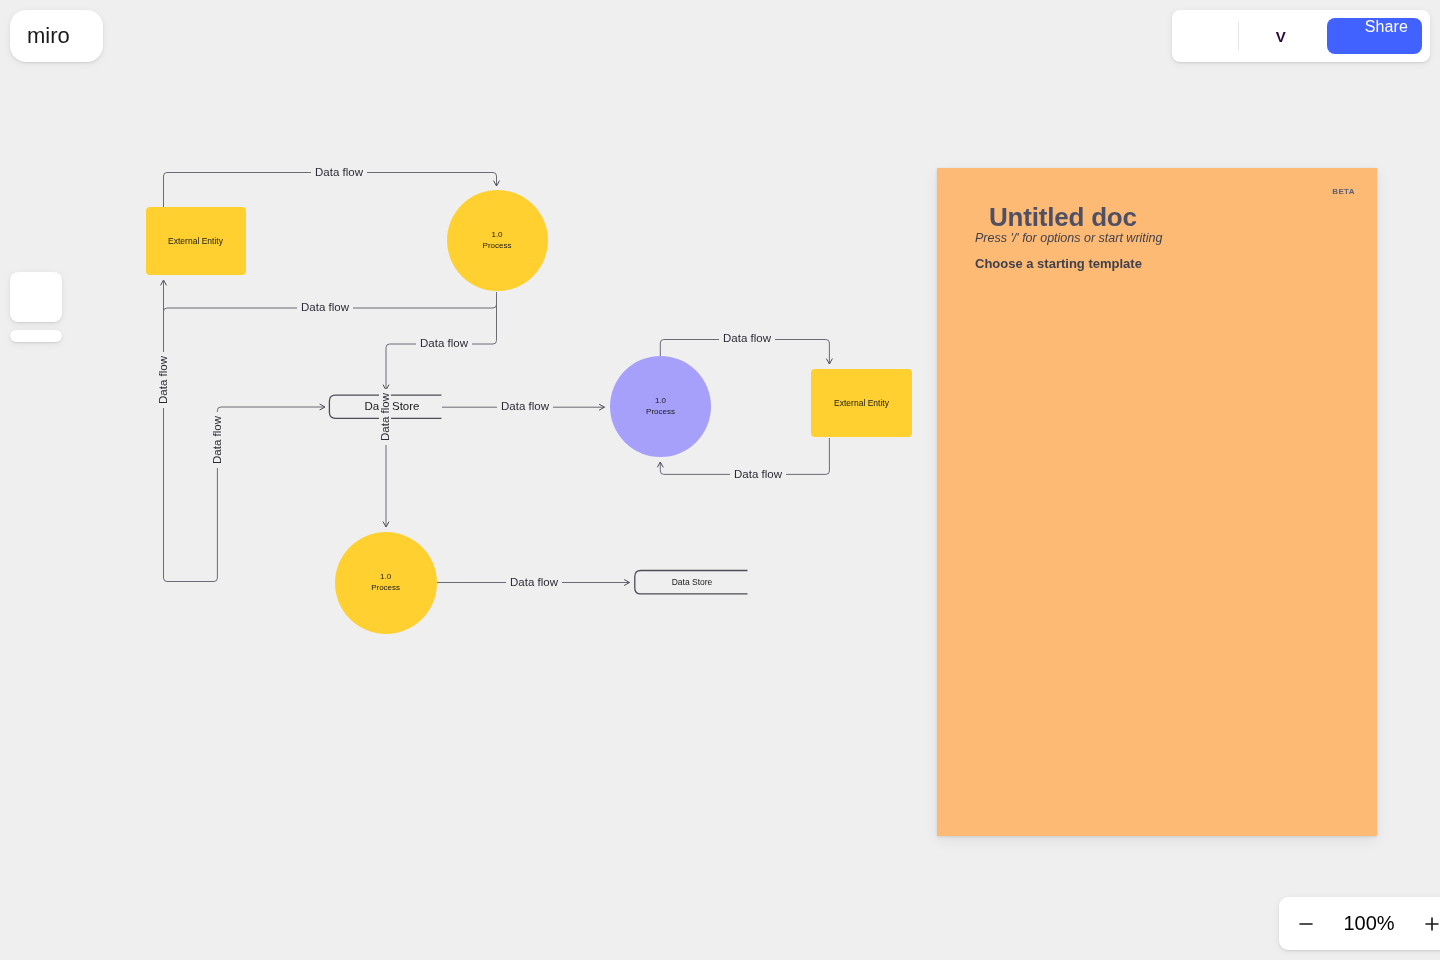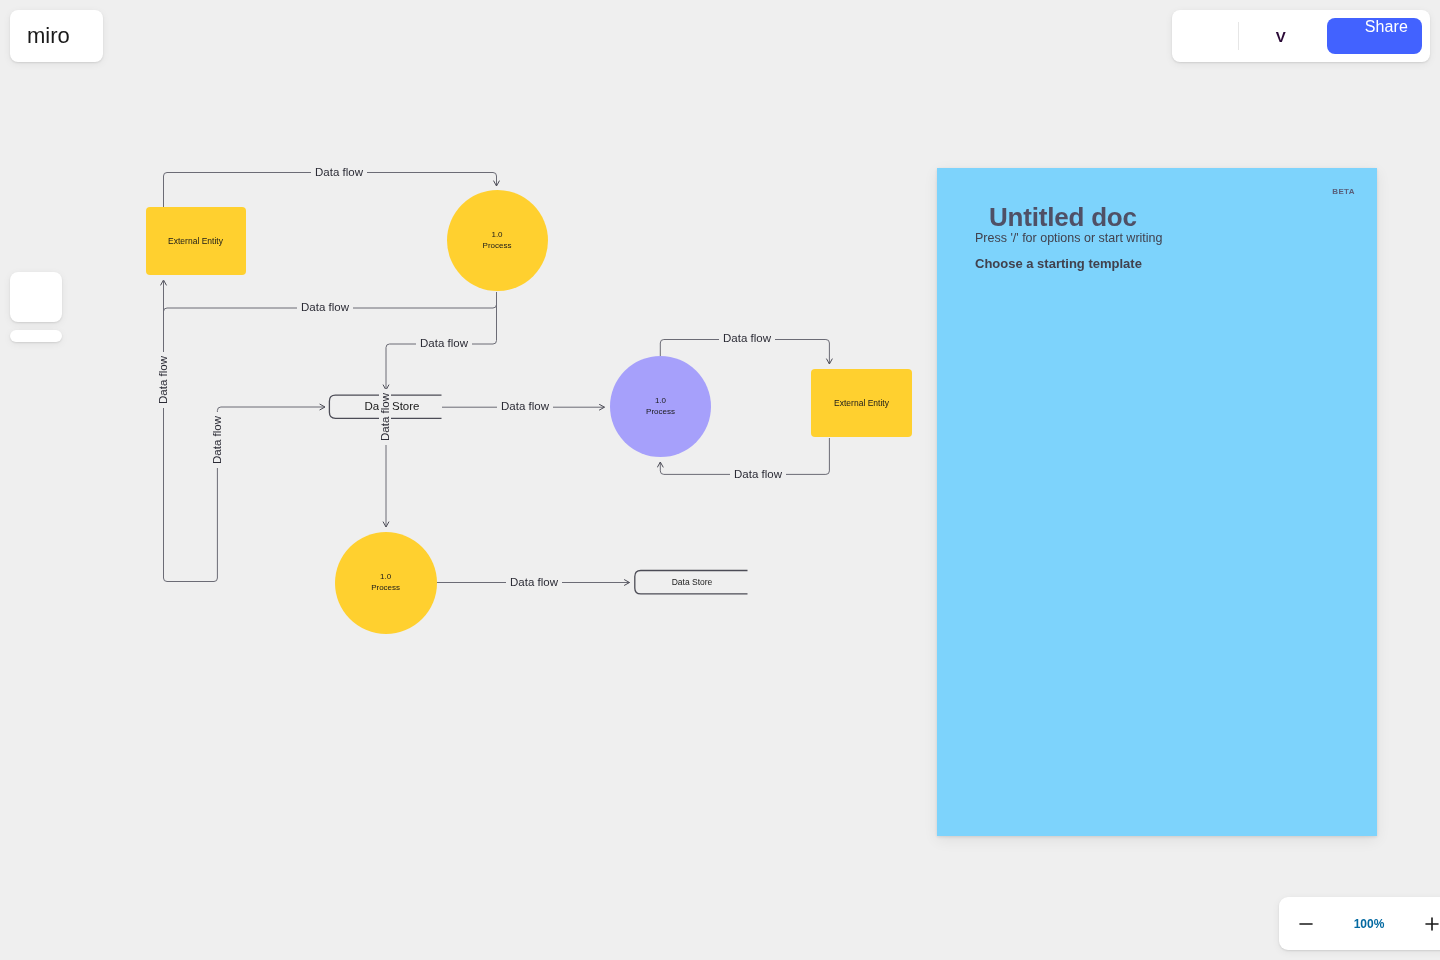--- a/index.html
+++ b/index.html
@@ -8,21 +8,21 @@
     width:1440px;height:960px;overflow:hidden;position:relative;
     background:#EFEFEF;
     font-family:"Liberation Sans",sans-serif;
     -webkit-font-smoothing:antialiased;
   }
   .abs{position:absolute;}
 
   
   #logo{
     left:10px;top:10px;width:93px;height:52px;
-    background:#fff;border-radius:8px;
+    background:#fff;border-radius:16px;
     box-shadow:0 1px 2px rgba(0,0,0,.10),0 2px 8px rgba(0,0,0,.06);
     display:flex;align-items:center;justify-content:center;
   }
   #logo svg{display:block;}
 
   
   #topbar{
     right:10px;top:10px;height:52px;
     background:#fff;border-radius:8px;
     box-shadow:0 1px 2px rgba(0,0,0,.10),0 2px 8px rgba(0,0,0,.06);
@@ -51,46 +51,46 @@
   #toolbar{
     left:10px;top:330px;width:52px;
     background:#fff;border-radius:8px;
     box-shadow:0 1px 2px rgba(0,0,0,.10),0 2px 8px rgba(0,0,0,.06);
     padding:6px 0 6px 0;
     display:flex;flex-direction:column;align-items:center;gap:6px;
   }
 
   
   #docpanel{
-    left:937px;top:168px;width:440px;height:668px;background:#7dd3fc;
+    left:937px;top:168px;width:440px;height:668px;background:#fdba74;
     box-shadow:0 1px 3px rgba(0,0,0,.10),0 4px 14px rgba(0,0,0,.07);
   }
   #beta{
     position:absolute;right:22px;top:19px;font-size:8px;font-weight:700;
     letter-spacing:.4px;color:#5A5F7A;
   }
   #doctitle{
     position:absolute;left:52px;top:34px;font-size:26px;font-weight:700;color:#4F5066;
     letter-spacing:-.2px;
   }
   #dochint{
-    position:absolute;left:38px;top:63px;font-size:12.5px;color:#41414D;
+    position:absolute;left:38px;top:63px;font-size:12.5px;color:#41414D;font-style:italic;
   }
   #docheading{
     position:absolute;left:38px;top:88px;font-size:13px;font-weight:700;color:#41414D;
   }
 
   
   #zoombar{
     left:1279px;top:897px;width:152px;height:53px;background:#fff;border-radius:9px;
     box-shadow:0 1px 2px rgba(0,0,0,.10),0 2px 8px rgba(0,0,0,.06);
     display:flex;align-items:center;justify-content:space-between;padding:0 14px;
   }
   #zoombar .zb{width:26px;height:26px;display:flex;align-items:center;justify-content:center;}
-  #zoomlevel{font-size:12px;color:#0369a1;font-weight:700;}
+  #zoomlevel{font-size:20px;color:#000000;font-weight:400;}
 
   
   #diagram{left:0;top:0;width:1440px;height:960px;pointer-events:none;}
   .shape{position:absolute;display:flex;align-items:center;justify-content:center;text-align:center;}
   .ent{background:#FFD02F;border-radius:4px;margin-left:32px;}
   .ent .t{font-size:8.5px;color:#1A1A1A;font-family:"Liberation Sans",sans-serif;}
   .circ{border-radius:50%;}
   .circ .t{font-size:8px;color:#1A1A1A;line-height:1.35;}
   .flowlabel{position:absolute;font-size:11.5px;color:#2B2B35;background:#EFEFEF;
      padding:0 4px;white-space:nowrap;}

